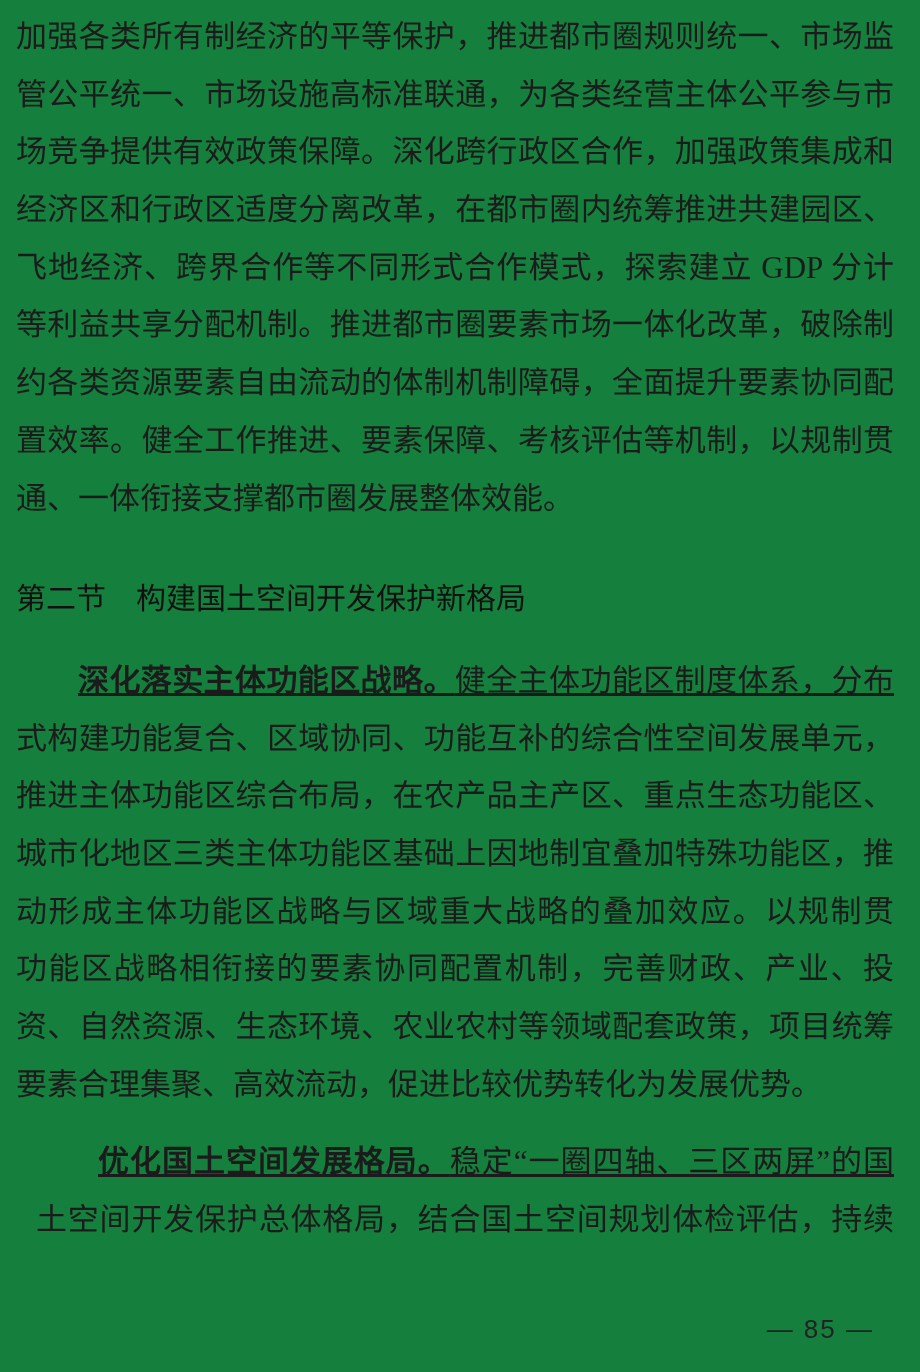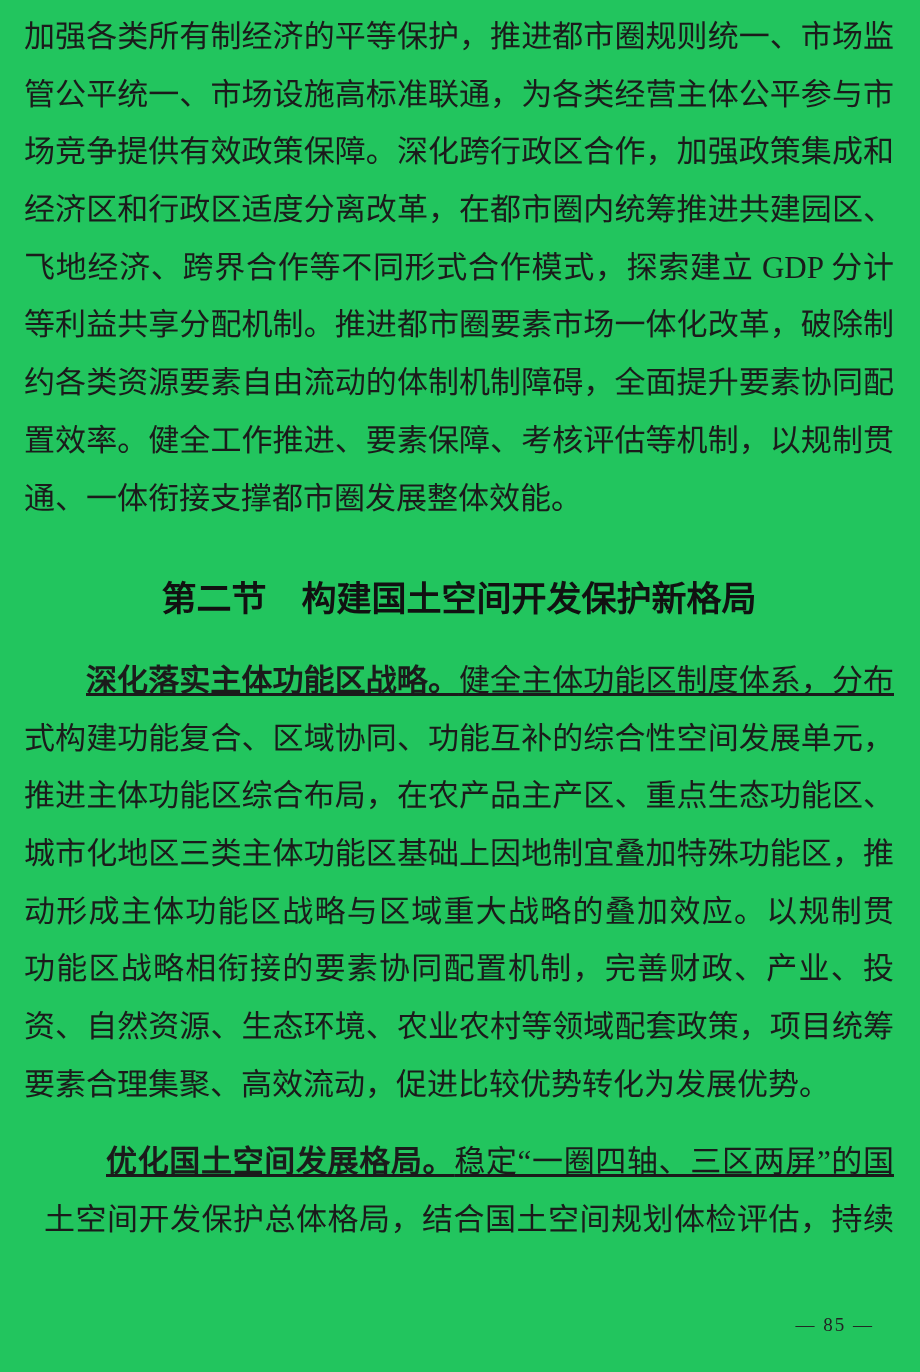--- a/index.html
+++ b/index.html
@@ -1,62 +1,62 @@
 <!DOCTYPE html>
 <html lang="zh-CN"><head>
 <meta charset="utf-8">
 <style>
   html, body { margin: 0; padding: 0; background: #ffffff; }
   .page {
     position: relative;
     width: 920px;
     height: 1372px;
-    background: #22c55e;
+    background: #15803d;
     color: #1b1b1b;
     font-family: "Liberation Serif", serif;
     box-sizing: border-box;
-    padding: 8px 26px 0 24px;
+    padding: 8px 26px 0 16px;
     overflow: hidden;
   }
   .line {
     font-size: 31px;
     line-height: 57.7px;
     height: 57.7px;
     overflow: hidden;
   }
   .just {
     text-align: justify;
     text-align-last: justify;
     text-justify: inter-character;
   }
   .indent { text-indent: 2em; text-decoration: underline; }
   .lead {
     font-weight: bold;
     font-family: "Liberation Sans", sans-serif;
   }
   .heading {
-    font-size: 35px;
-    font-weight: bold;
+    font-size: 30px;
+    font-weight: normal;
     font-family: "Liberation Sans", sans-serif;
-    text-align: center;
+    text-align: left;
     line-height: 57.7px;
     height: 57.7px;
     margin: 43px 0 24px 0;
     color: #111111;
   }
   .para { margin: 0; }
   .para3 { margin-top: 20px; margin-left: 20px; }
   .footer {
     position: absolute;
     top: 1314px;
     right: 46px;
-    font-size: 19px;
+    font-size: 26px;
     letter-spacing: 2px;
     color: #222222;
-    font-family: Liberation Serif, serif;
+    font-family: Liberation Sans, sans-serif;
   }
 </style>
 </head>
 <body>
 
 <div class="page">
 
   <div class="para">
     <div class="line just">加强各类所有制经济的平等保护，推进都市圈规则统一、市场监</div>
     <div class="line just">管公平统一、市场设施高标准联通，为各类经营主体公平参与市</div>

